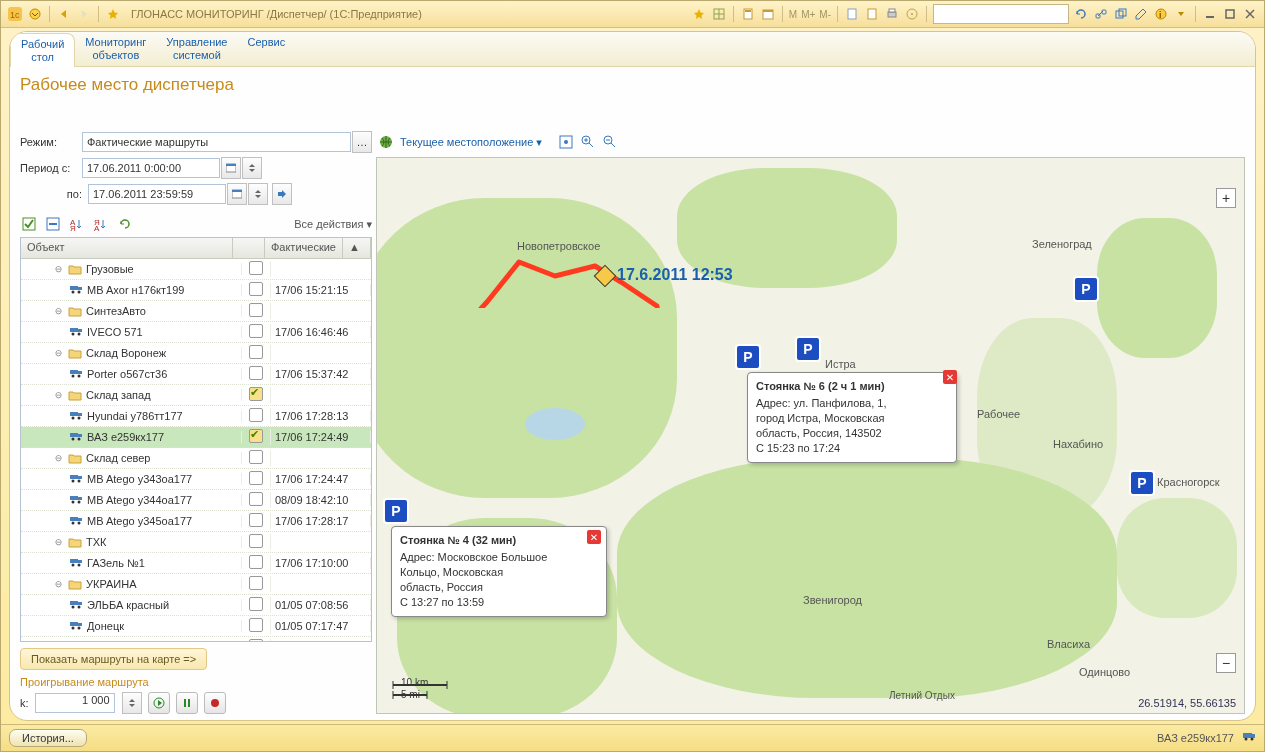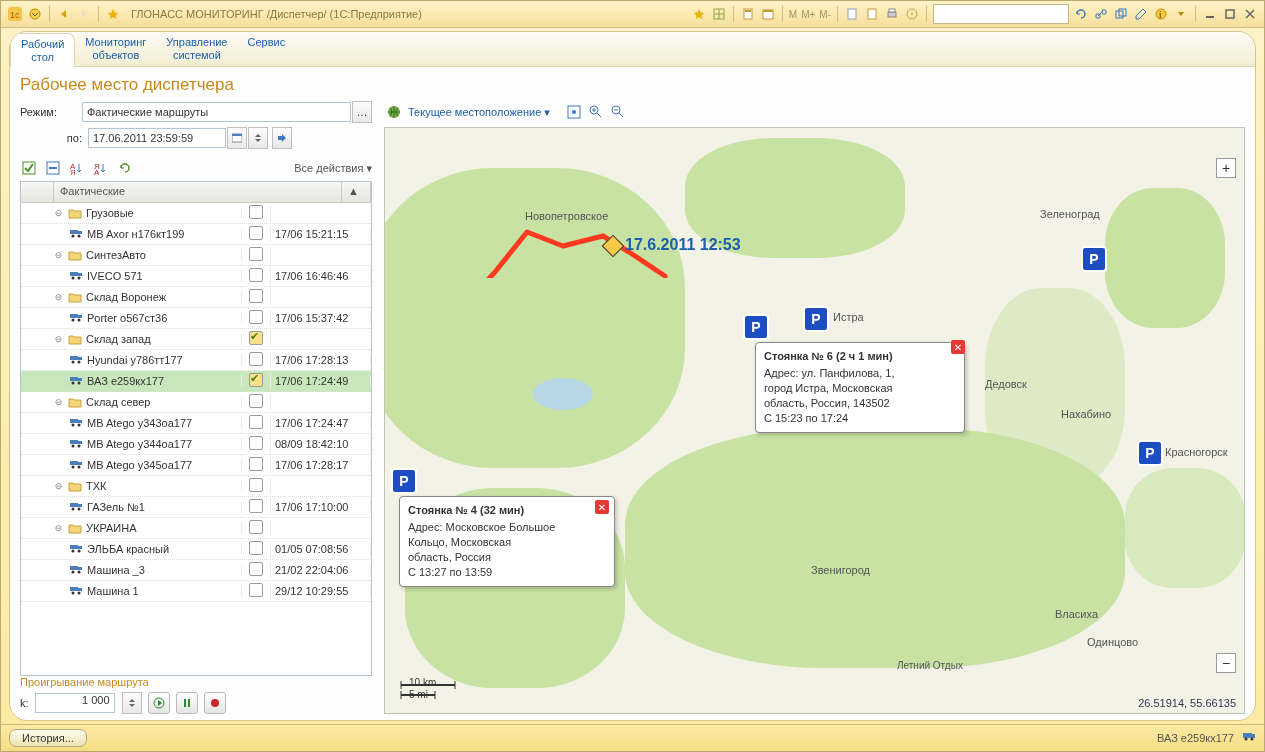--- a/index.html
+++ b/index.html
@@ -15,23 +15,23 @@
   .titlebar .search { width:130px; height:16px; border:1px solid #c5b887; background:#fff; }
   .titlebar .small { color:#a29565; font-size:10px; }
 
   
   .workarea { position:absolute; top:30px; left:8px; right:8px; bottom:30px; background:#fefefe; border:1px solid #d6c48b; border-radius:18px; overflow:hidden; display:flex; flex-direction:column; }
   .tabs { display:flex; height:34px; background:linear-gradient(#fcfbf5, #f3edd2); border-bottom:1px solid #e0d6aa; }
   .tab { padding:4px 10px 0 10px; text-align:center; color:#1a5fab; cursor:pointer; line-height:13px; font-size:11px; }
   .tab.active { background:#fff; border-top-left-radius:8px; border-top-right-radius:8px; position:relative; top:1px; border:1px solid #e0d6aa; border-bottom:none; }
 
   .page { flex:1; padding:8px 10px 6px 10px; overflow:hidden; display:flex; flex-direction:column; }
-  .page-title { color:#c78b1b; font-size:17px; font-weight:normal; margin-bottom:6px; }
-
-  .content { flex:1; display:flex; overflow:hidden; gap:12px; }
+  .page-title { color:#c78b1b; font-size:17px; font-weight:normal; }
+
+  .content { flex:1; display:flex; overflow:hidden; gap:4px;margin-top:36px; }
 
   
   .left { width:352px; display:flex; flex-direction:column; }
   .form-row { display:flex; align-items:center; height:22px; margin-bottom:4px; }
   .form-row label { width:62px; color:#333; }
   .form-row.period label { width:62px; }
   .txt { flex:1; border:1px solid #b4c4d8; background:#fff; height:18px; padding:0 4px; display:flex; align-items:center; }
   .txt.date { flex:0 0 128px; }
   .btn-tiny { width:18px; height:20px; border:1px solid #c0c0c0; background:linear-gradient(#fdfdfd,#e8e8e8); margin-left:1px; display:inline-flex; align-items:center; justify-content:center; cursor:pointer; }
   .toolbar-row { display:flex; align-items:center; height:22px; margin:4px 0 2px 0; gap:6px; }
@@ -259,20 +259,38 @@
 
         <div class="left">
           <div class="form-row">
             <label>Режим:</label>
             <div class="txt">
                 <span>Фактические маршруты</span>
               </div>
             <div class="btn-tiny">…</div>
           </div>
           <div class="form-row period">
+            <label>Период с:</label>
+            <div class="txt date">
+                <span>17.06.2011 0:00:00</span>
+              </div>
+            <div class="btn-tiny">
+                <svg width="10" height="10">
+                  <rect x="0" y="1" width="10" height="8" fill="#fff" stroke="#888"></rect>
+                  <rect x="0" y="1" width="10" height="2" fill="#4a7fbe"></rect>
+                </svg>
+              </div>
+            <div class="btn-tiny">
+                <svg width="8" height="12">
+                  <path d="M1 5 L4 2 L7 5" fill="#666"></path>
+                  <path d="M1 7 L4 10 L7 7" fill="#666"></path>
+                </svg>
+              </div>
+          </div>
+          <div class="form-row period">
             <label style="text-align:right; padding-right:6px;">по:</label>
             <div class="txt date">
                 <span>17.06.2011 23:59:59</span>
               </div>
             <div class="btn-tiny">
                 <svg width="10" height="10">
                   <rect x="0" y="1" width="10" height="8" fill="#fff" stroke="#888"></rect>
                   <rect x="0" y="1" width="10" height="2" fill="#4a7fbe"></rect>
                 </svg>
               </div>
@@ -320,20 +338,21 @@
                 <svg width="14" height="14">
                   <path d="M3 7 A4 4 0 1 1 7 11" fill="none" stroke="#4a8f2a" stroke-width="1.5"></path>
                   <path d="M3 4 L3 7 L6 7" fill="none" stroke="#4a8f2a"></path>
                 </svg>
               </span>
             <span class="actions-link">Все действия</span>
           </div>
 
           <div class="grid">
             <div class="grid-head">
+              <div class="cell col-obj">Объект</div>
               <div class="cell col-chk"></div>
               <div class="cell col-act">Фактические</div>
               <div class="cell col-scroll">▲</div>
             </div>
             <div class="grid-body" id="grid-body">
                 <div class="row">
                   <div class="cell col-obj">
                     <span class="ind" style="width: 24px;"></span>
                     <span class="expander">⊖</span>
                     <span class="folder-ico">
@@ -594,20 +613,36 @@
                   <div class="cell col-obj">
                     <span class="ind" style="width: 40px;"></span>
                     <span class="veh-ico">
                       <svg width="14" height="10">
                         <rect x="1" y="2" width="8" height="4" fill="#4a7fbe"></rect>
                         <rect x="9" y="3" width="4" height="3" fill="#4a7fbe"></rect>
                         <circle cx="4" cy="8" r="1.5" fill="#333"></circle>
                         <circle cx="10" cy="8" r="1.5" fill="#333"></circle>
                       </svg>
                     </span>
+                    <span> Донецк</span>
+                  </div>
+                  <div class="cell col-chk"><span class="chk"></span></div>
+                  <div class="cell col-act">01/05 07:17:47</div>
+                </div>
+                <div class="row">
+                  <div class="cell col-obj">
+                    <span class="ind" style="width: 40px;"></span>
+                    <span class="veh-ico">
+                      <svg width="14" height="10">
+                        <rect x="1" y="2" width="8" height="4" fill="#4a7fbe"></rect>
+                        <rect x="9" y="3" width="4" height="3" fill="#4a7fbe"></rect>
+                        <circle cx="4" cy="8" r="1.5" fill="#333"></circle>
+                        <circle cx="10" cy="8" r="1.5" fill="#333"></circle>
+                      </svg>
+                    </span>
                     <span> Машина _3</span>
                   </div>
                   <div class="cell col-chk"><span class="chk"></span></div>
                   <div class="cell col-act">21/02 22:04:06</div>
                 </div>
                 <div class="row">
                   <div class="cell col-obj">
                     <span class="ind" style="width: 40px;"></span>
                     <span class="veh-ico">
                       <svg width="14" height="10">
@@ -618,20 +653,21 @@
                       </svg>
                     </span>
                     <span> Машина 1</span>
                   </div>
                   <div class="cell col-chk"><span class="chk"></span></div>
                   <div class="cell col-act">29/12 10:29:55</div>
                 </div>
               </div>
           </div>
 
+          <div class="show-routes">Показать маршруты на карте =&gt;</div>
 
           <div class="pb-label">Проигрывание маршрута</div>
           <div class="pb-row">
             <span>k:</span>
             <div class="pb-field"><span>1 000</span></div>
             <div class="btn-tiny">
                 <svg width="8" height="12">
                   <path d="M1 5 L4 2 L7 5" fill="#666"></path>
                   <path d="M1 7 L4 10 L7 7" fill="#666"></path>
                 </svg>
@@ -697,22 +733,22 @@
               <div class="forest" style="left:240px; top:300px; width:500px; height:240px;"></div>
               <div class="forest" style="left:720px; top:60px; width:120px; height:140px;"></div>
               <div class="forest" style="left:740px; top:340px; width:120px; height:120px; opacity:.6;"></div>
               <div class="forest" style="left:600px; top:160px; width:140px; height:200px; opacity:.5;"></div>
               <div class="forest" style="left:20px; top:360px; width:220px; height:200px;"></div>
 
               <div style="position:absolute; left:148px; top:250px; width:60px; height:32px; background:#b7d6e6; border-radius:50%;"></div>
 
               <div class="city-label" style="left:140px; top:82px;">Новопетровское</div>
               <div class="city-label" style="left:655px; top:80px;">Зеленоград</div>
-              <div class="city-label" style="left:448px; top:183px;">Истра</div>
-              <div class="city-label" style="left:600px; top:250px;">Дедовск</div>
+              <div class="city-label" style="left:448px; top:200px;">Истра</div>
+              <div class="city-label" style="left:600px; top:250px;">Рабочее</div>
               <div class="city-label" style="left:676px; top:280px;">Нахабино</div>
               <div class="city-label" style="left:780px; top:318px;white-space:normal;width:40px;">Красногорск</div>
               <div class="city-label" style="left:426px; top:436px;">Звенигород</div>
               <div class="city-label" style="left:670px; top:480px;">Власиха</div>
               <div class="city-label" style="left:702px; top:508px;">Одинцово</div>
               <div class="city-label" style="left:512px; top:532px; font-size:10px;">Летний Отдых</div>
             </div>
 
             <svg class="route">
               <polyline fill="none" stroke="#ff3a1f" stroke-width="5" stroke-linejoin="round" stroke-linecap="round" points="20,348 30,310 36,258 44,210 70,188 110,144 142,104 178,118 218,108 244,124 280,148 282,174 276,198 270,240 290,280 330,304 390,300 418,264 430,220 426,192 430,178 470,182 540,136 590,100 610,102 636,118 696,128 710,126 770,160 800,192 830,238 832,292 826,340 792,360 770,362 690,362 640,350 600,356 560,372 480,378 420,396 380,412 330,416 300,416 250,416 200,404 150,392 100,400 64,380 40,360 30,350"></polyline>

